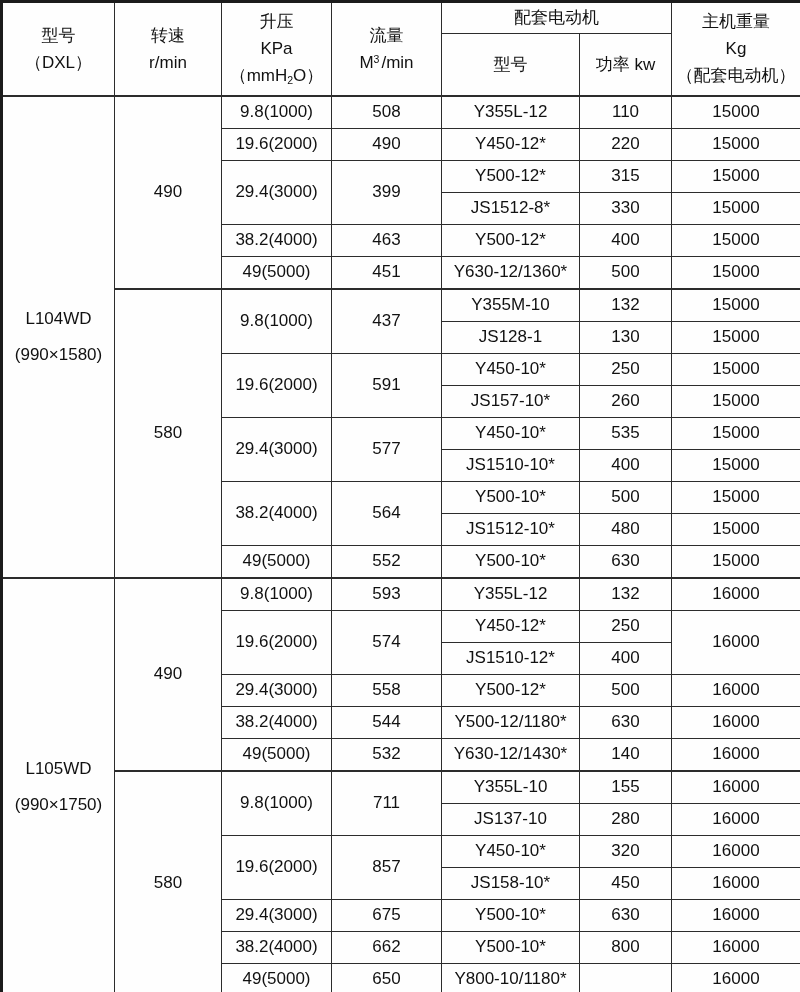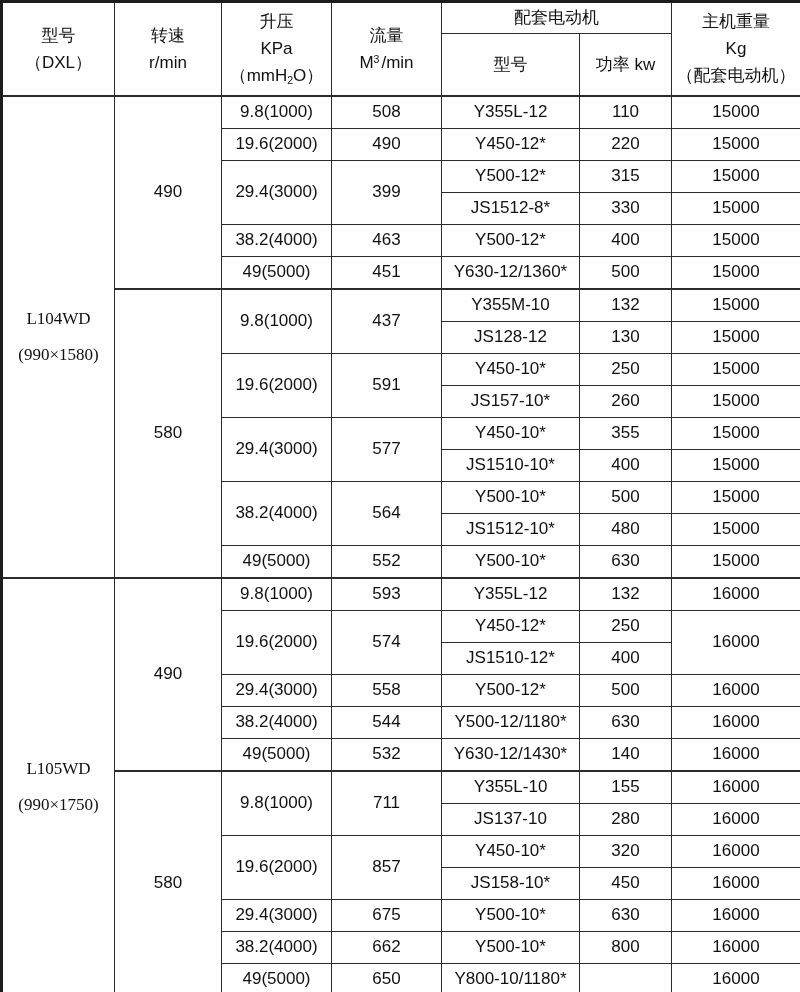--- a/index.html
+++ b/index.html
@@ -47,21 +47,20 @@
   
   tbody tr.thick-top td { border-top-width: 2px; }
 
   tbody td {
     height: 31px;
     font-size: 17px;
   }
   td[data-name="model-cell"] {
     font-size: 17px;
     line-height: 2.1;
-    font-family: Liberation Serif, serif;
   }
   sub {
     font-size: 62%;
     vertical-align: -0.25em;
   }
   sup {
     font-size: 62%;
     vertical-align: 0.45em;
     margin-right: 2px;
   }
@@ -155,41 +154,41 @@
       </tr>
       <tr data-name="table-row" class="thick-top">
         <td data-name="speed-cell" rowspan="9">580</td>
         <td data-name="pressure-cell" rowspan="2">9.8(1000)</td>
         <td data-name="flow-cell" rowspan="2">437</td>
         <td data-name="motor-model-cell">Y355M-10</td>
         <td data-name="motor-power-cell">132</td>
         <td data-name="weight-cell">15000</td>
       </tr>
       <tr data-name="table-row">
-        <td data-name="motor-model-cell">JS128-12</td>
+        <td data-name="motor-model-cell">JS128-1</td>
         <td data-name="motor-power-cell">130</td>
         <td data-name="weight-cell">15000</td>
       </tr>
       <tr data-name="table-row">
         <td data-name="pressure-cell" rowspan="2">19.6(2000)</td>
         <td data-name="flow-cell" rowspan="2">591</td>
         <td data-name="motor-model-cell">Y450-10*</td>
         <td data-name="motor-power-cell">250</td>
         <td data-name="weight-cell">15000</td>
       </tr>
       <tr data-name="table-row">
         <td data-name="motor-model-cell">JS157-10*</td>
         <td data-name="motor-power-cell">260</td>
         <td data-name="weight-cell">15000</td>
       </tr>
       <tr data-name="table-row">
         <td data-name="pressure-cell" rowspan="2">29.4(3000)</td>
         <td data-name="flow-cell" rowspan="2">577</td>
         <td data-name="motor-model-cell">Y450-10*</td>
-        <td data-name="motor-power-cell">355</td>
+        <td data-name="motor-power-cell">535</td>
         <td data-name="weight-cell">15000</td>
       </tr>
       <tr data-name="table-row">
         <td data-name="motor-model-cell">JS1510-10*</td>
         <td data-name="motor-power-cell">400</td>
         <td data-name="weight-cell">15000</td>
       </tr>
       <tr data-name="table-row">
         <td data-name="pressure-cell" rowspan="2">38.2(4000)</td>
         <td data-name="flow-cell" rowspan="2">564</td>

